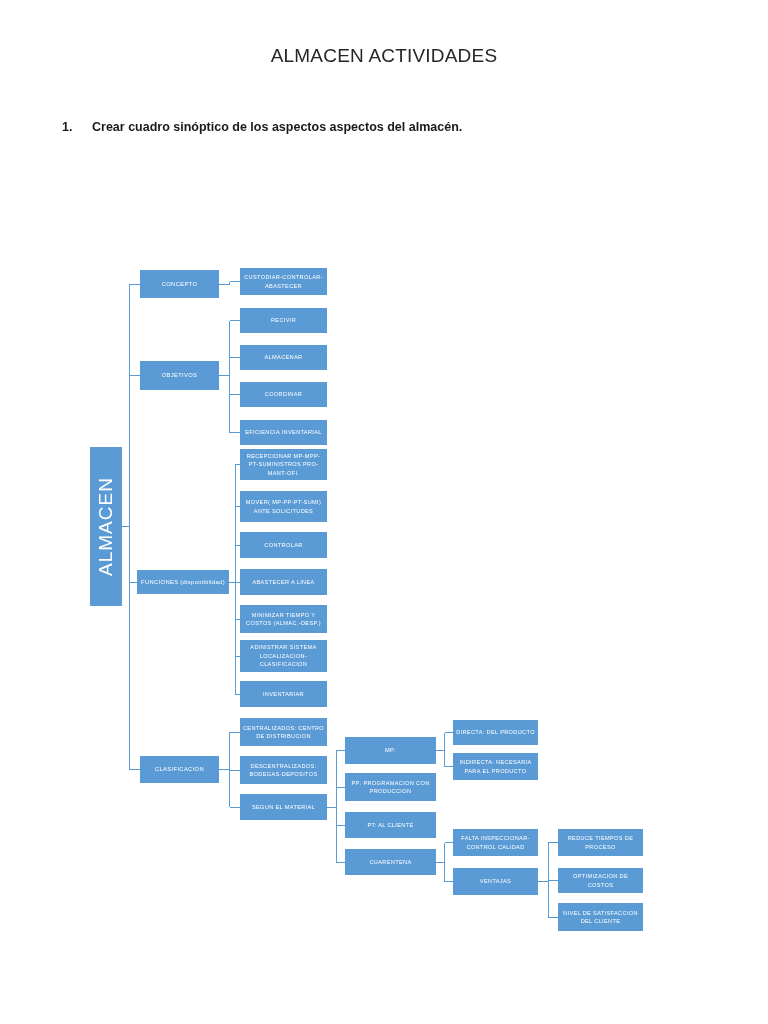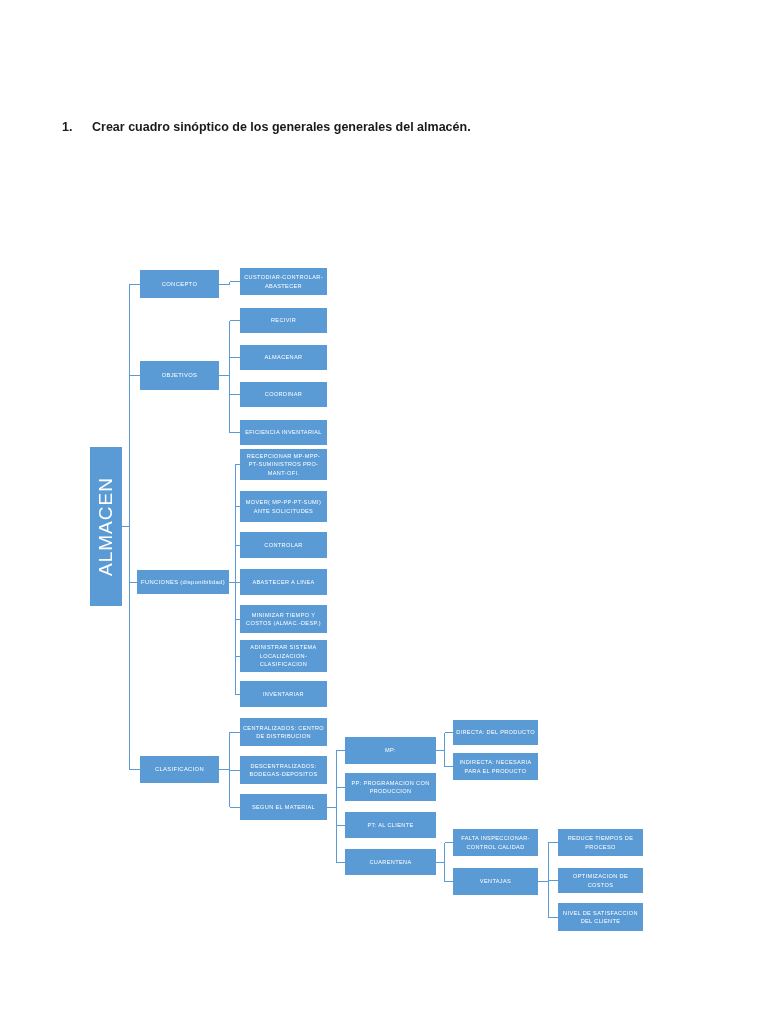--- a/index.html
+++ b/index.html
@@ -45,24 +45,25 @@
     writing-mode:vertical-rl;transform:rotate(180deg);
     font-weight:400;
   }
   .node.lvl1{font-size:5.8px;}
 </style>
 </head>
 <body>
 
 <div id="page">
 
+  <div class="doc-title">ALMACEN ACTIVIDADES</div>
 
   <div class="task-line">
     <span class="task-num">1.</span>
-    <span class="task-text">Crear cuadro sinóptico de los generales generales del almacén.</span>
+    <span class="task-text">Crear cuadro sinóptico de los aspectos aspectos del almacén.</span>
   </div>
 
   <div id="diagram">
     <svg id="links" viewBox="0 0 768 1024" preserveAspectRatio="none">
         <line x1="122" y1="526.5" x2="129.5" y2="526.5" stroke="#5B9BD5" stroke-width="1" shape-rendering="crispEdges"></line>
         <line x1="129.5" y1="284" x2="129.5" y2="769.5" stroke="#5B9BD5" stroke-width="1" shape-rendering="crispEdges"></line>
         <line x1="129.5" y1="284" x2="140" y2="284" stroke="#5B9BD5" stroke-width="1" shape-rendering="crispEdges"></line>
         <line x1="129.5" y1="375.5" x2="140" y2="375.5" stroke="#5B9BD5" stroke-width="1" shape-rendering="crispEdges"></line>
         <line x1="129.5" y1="582" x2="137" y2="582" stroke="#5B9BD5" stroke-width="1" shape-rendering="crispEdges"></line>
         <line x1="129.5" y1="769.5" x2="140" y2="769.5" stroke="#5B9BD5" stroke-width="1" shape-rendering="crispEdges"></line>

